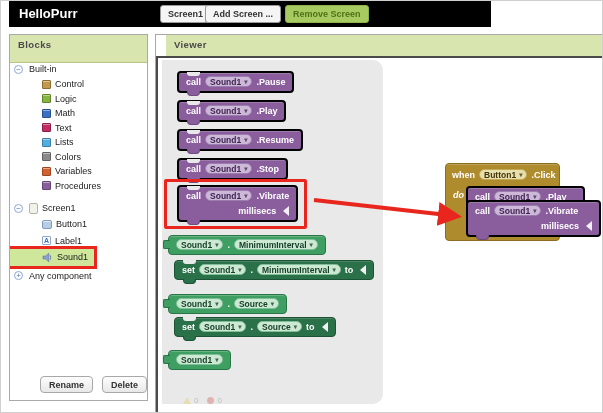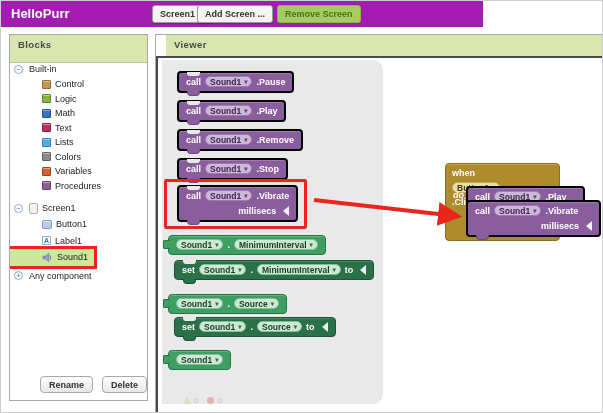--- a/index.html
+++ b/index.html
@@ -1,21 +1,21 @@
 <!DOCTYPE html>
 <html><head>
 <meta charset="utf-8">
 <style>
   html,body{margin:0;padding:0;background:#fff;}
   *{box-sizing:border-box;}
   #frame{position:relative;width:603px;height:413px;background:#fff;border:1px solid #cfcfcf;
          font-family:"Liberation Sans",sans-serif;overflow:hidden;}
 
   
-  #topbar{position:absolute;left:0;top:0;width:482px;height:26px;background:#a21caf;}
+  #topbar{position:absolute;left:8px;top:0;width:482px;height:26px;background:#000000;}
   #app-title{position:absolute;left:10px;top:0;line-height:26px;color:#fff;font-size:13px;font-weight:bold;}
   .tb-btn{position:absolute;top:4px;height:18px;background:#f5f5f5;border:1px solid #9a9a9a;border-radius:3px;
           font-size:9px;font-weight:bold;color:#333;padding:0 7px;display:flex;align-items:center;gap:4px;
           box-shadow:0 1px 1px rgba(0,0,0,.18);cursor:pointer;}
   .tb-btn .chev{font-size:7px;color:#444;}
   .tb-btn.disabled{background:#a7cb60;border-color:#8fb34b;color:#4f7018;box-shadow:none;}
 
   
   .panel{position:absolute;background:#fff;border:1px solid #a9a9a9;}
   #blocks-panel{left:8px;top:33px;width:139px;height:367px;}
@@ -68,21 +68,21 @@
   .purple .bump{background:#8a5d9c;border:1px solid #6f4a80;border-top:none;}
   .dkgreen .bump{background:#2a7049;border:1px solid #1c5334;border-top:none;}
   .ltab{position:absolute;left:-6px;top:4px;width:7px;height:9px;border-radius:2px 0 0 2px;}
   .green .ltab{background:#3f9e62;border:1px solid #2a7547;border-right:none;}
   .socket{display:inline-block;width:0;height:0;border-top:5px solid transparent;border-bottom:5px solid transparent;
           border-right:6px solid #f2f0f5;margin-left:3px;}
 
   
   #when-block{position:absolute;left:287px;top:105px;width:115px;height:78px;background:#ae8b2d;
               border:1px solid #8a6d1f;border-radius:4px;color:#fff;font-size:9px;font-weight:bold;box-shadow:inset 0 1px 0 rgba(255,255,255,.2);}
-  #when-block .hdr{display:flex;align-items:flex-start;gap:4px;padding:4px 0 0 6px;height:16px;flex-direction:column;}
+  #when-block .hdr{display:flex;align-items:flex-end;gap:4px;padding:4px 0 0 6px;height:16px;}
   #when-block .do-lbl{position:absolute;left:7px;top:26px;font-style:italic;}
 
   
   .hl-rect{position:absolute;border:3px solid #e8261d;border-radius:2px;pointer-events:none;}
   #arrow-svg{position:absolute;left:0;top:0;pointer-events:none;}
   #status-faint{position:absolute;left:25px;top:338px;display:flex;align-items:center;gap:3px;opacity:.3;
                 font-size:8px;color:#555;}
   .warn-tri{width:0;height:0;border-left:4px solid transparent;border-right:4px solid transparent;
             border-bottom:7px solid #e0c438;}
   .err-dot{width:7px;height:7px;border-radius:50%;background:#d03b30;margin-left:6px;}
@@ -208,21 +208,21 @@
           </div>
           <div class="blk purple stmt" style="left: 15px; top: 69px;">
             <span class="notch"></span>
             <span class="bump"></span>
             <div class="row">
               <span>call</span>
               <span class="pill p-purple">
                 <span>Sound1</span>
                 <span class="chev">▾</span>
               </span>
-              <span>.Remove</span>
+              <span>.Resume</span>
             </div>
           </div>
           <div class="blk purple stmt" style="left: 15px; top: 98px;">
             <span class="notch"></span>
             <span class="bump"></span>
             <div class="row">
               <span>call</span>
               <span class="pill p-purple">
                 <span>Sound1</span>
                 <span class="chev">▾</span>

